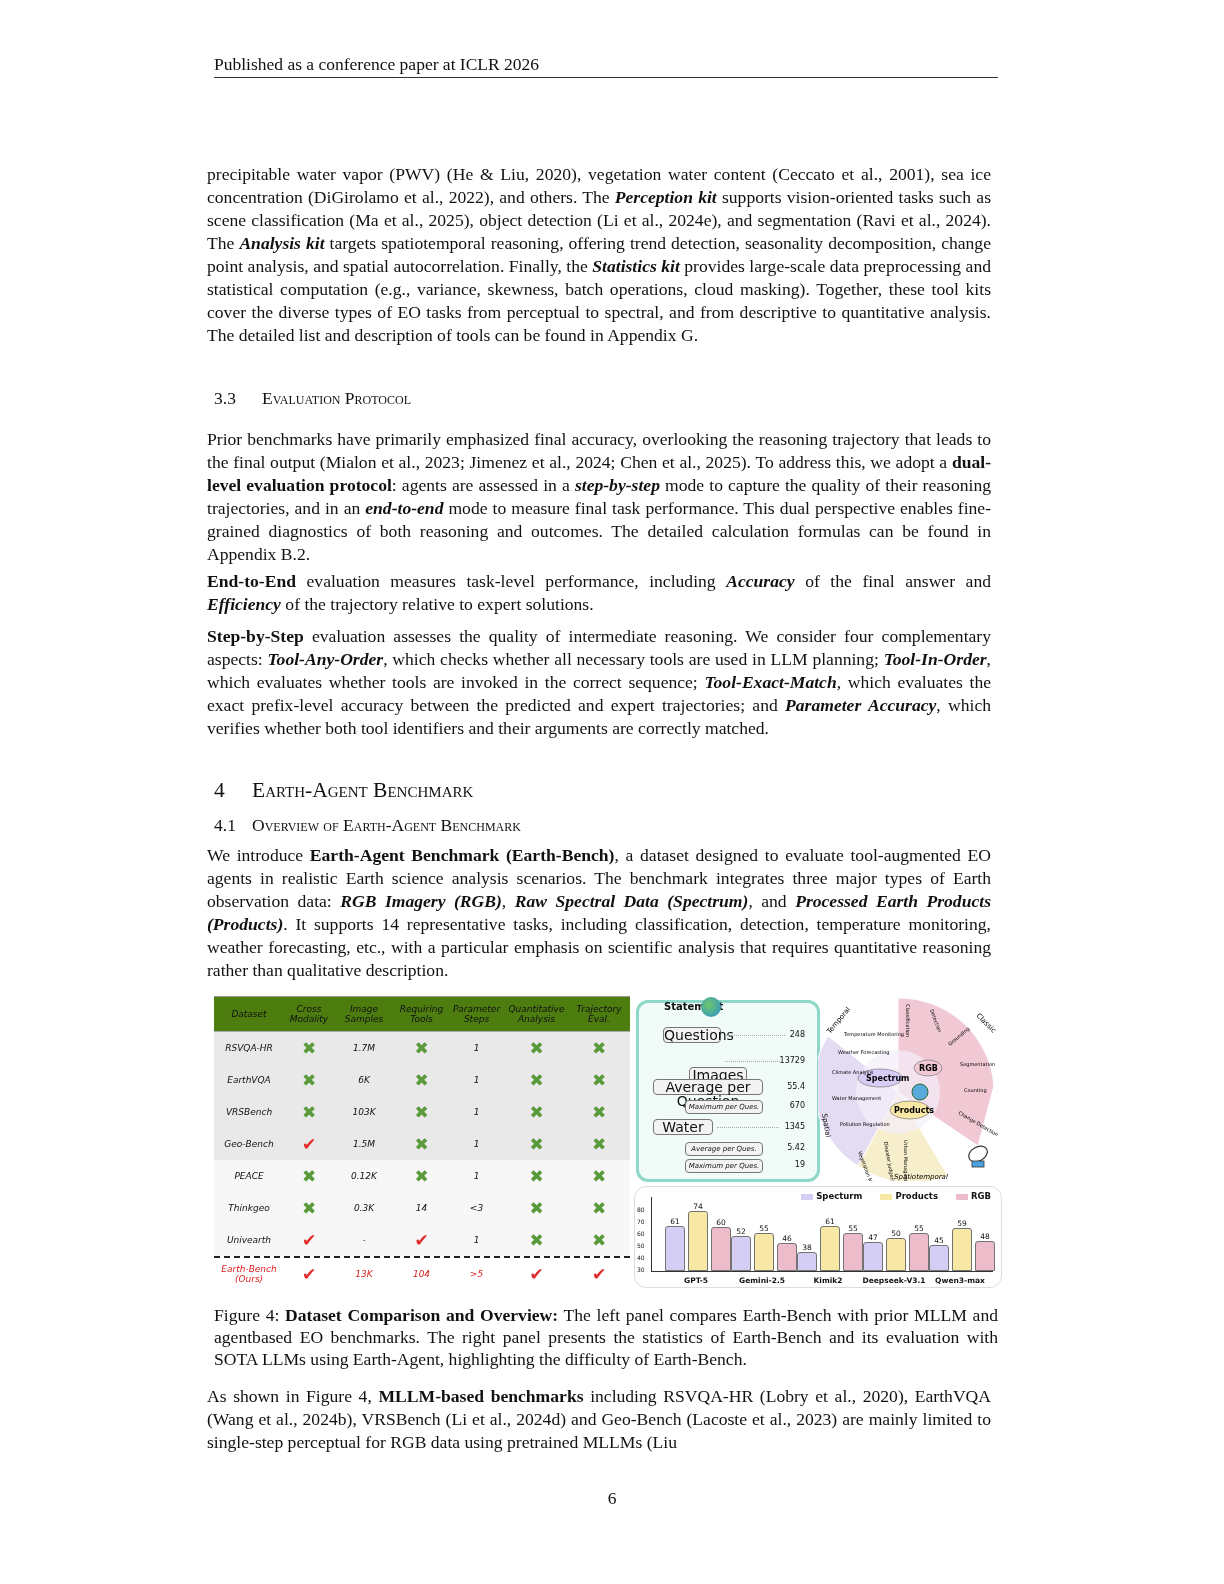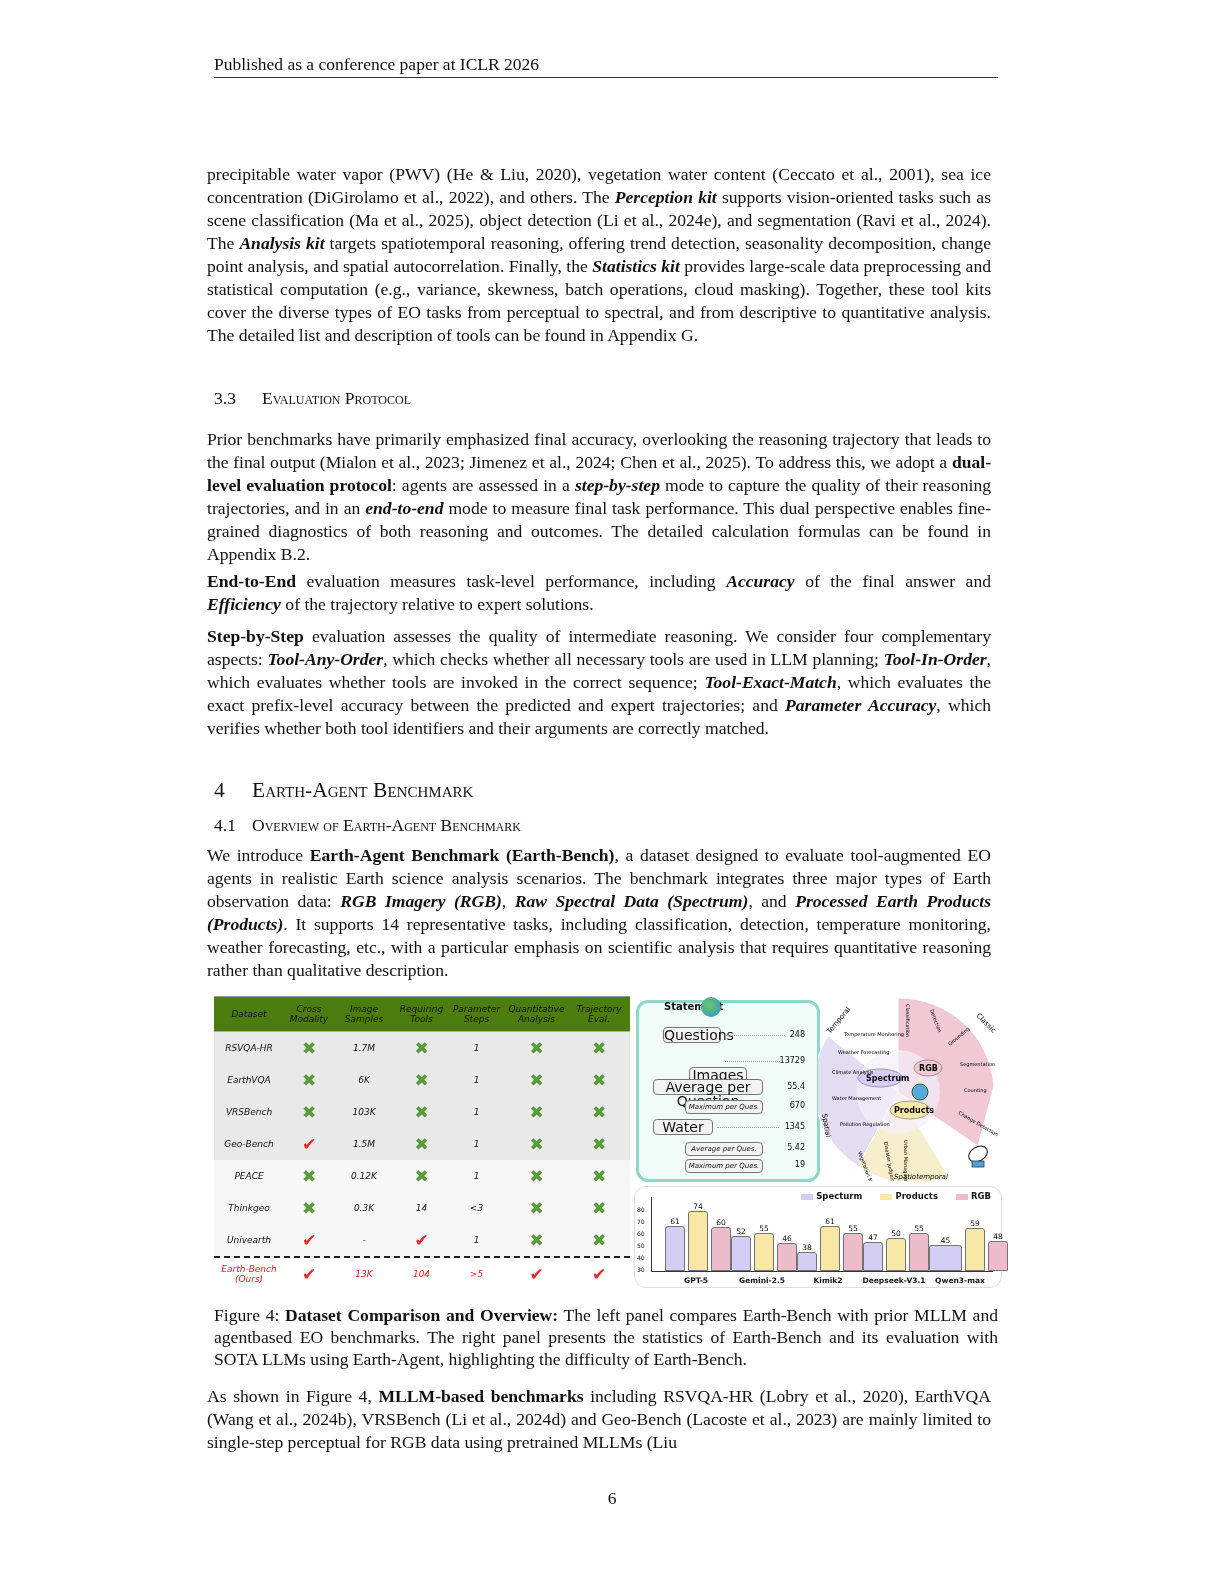--- a/index.html
+++ b/index.html
@@ -277,21 +277,21 @@
       <div class="bar" style="height:31px;background:#f8e8a6;">
           <span class="lbl">50</span>
         </div>
       <div class="bar" style="height:36px;background:#ecbccb;">
           <span class="lbl">55</span>
         </div>
     </div>
     <div class="xlab" style="left:224px;">Deepseek-V3.1</div>
 
     <div class="group" style="left:294px;">
-      <div class="bar" style="height:24px;background:#d4cdf4;padding-left:13px;">
+      <div class="bar" style="height:24px;background:#d4cdf4;">
           <span class="lbl">45</span>
         </div>
       <div class="bar" style="height:41px;background:#f8e8a6;">
           <span class="lbl">59</span>
         </div>
       <div class="bar" style="height:28px;background:#ecbccb;">
           <span class="lbl">48</span>
         </div>
     </div>
     <div class="xlab" style="left:290px;">Qwen3-max</div>

